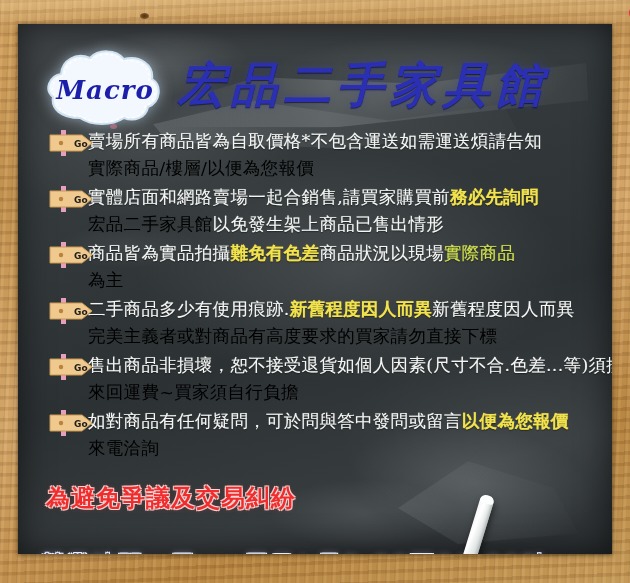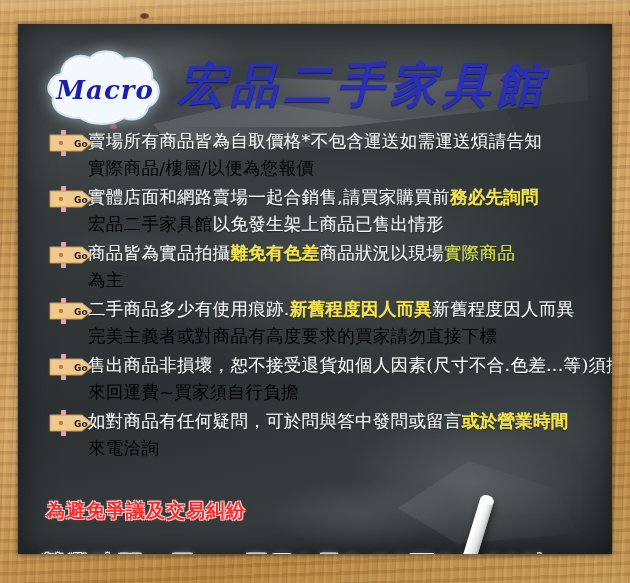--- a/index.html
+++ b/index.html
@@ -152,32 +152,31 @@
     font-family: "DejaVu Serif", "Liberation Serif", serif;
     font-size: 17.5px;
     line-height: 27px;
     letter-spacing: 0.3px;
   }
 
   
   .warning-block { position: absolute; left: 28px; top: 458px; width: 440px; }
   .warn-line {
     font-family: "DejaVu Serif", "Liberation Serif", serif;
-    font-size: 19px;
+    font-size: 24px;
     font-weight: 700;
     line-height: 32px;
     letter-spacing: 1px;
     color: #ef2d2d;
     text-shadow:
       -1px -1px 0 rgba(255,225,225,0.85),
        1px -1px 0 rgba(255,225,225,0.85),
       -1px  1px 0 rgba(255,225,225,0.85),
        1px  1px 0 rgba(255,225,225,0.85),
        0 0 5px rgba(255,60,60,0.45);
-    margin-top: 12px;
   }
 
   
   .hours {
     position: absolute; left: 22px; top: 525px;
     font-family: "DejaVu Serif", "Liberation Serif", serif;
     font-size: 24px;
     font-weight: 700;
     letter-spacing: 2px;
     color: #5a5fae;
@@ -311,21 +310,21 @@
         <div class="rule-cont" style="padding-left:0"><span class="hl">來回運費~買家須自行負擔</span></div>
       </div>
 
       <div class="rule-row">
         <svg class="go-sign" viewBox="0 0 46 26">
           <rect x="13" y="0" width="5" height="26" fill="#e79fc0"></rect>
           <path d="M2 5 H34 L44 13 L34 21 H2 Z" fill="#f0c98e" stroke="#c99a55" stroke-width="1"></path>
           <circle cx="13" cy="13" r="2.2" fill="#b9823d"></circle>
           <text x="26" y="17" font-family="DejaVu Sans, sans-serif" font-size="9" font-weight="bold" fill="#1c1c1c">Go</text>
         </svg>
-        <div class="rule-text"><span>如對商品有任何疑問，可於問與答中發問或留言</span><span class="hl">或於營業時間</span></div>
+        <div class="rule-text"><span>如對商品有任何疑問，可於問與答中發問或留言</span><span class="hl">以便為您報價</span></div>
         <div class="rule-cont" style="padding-left:0"><span class="hl">來電洽詢</span></div>
       </div>
     </div>
 
     <div class="chalk"></div>
 
     <div class="warning-block">
       <div class="warn-line">為避免爭議及交易糾紛</div>
     </div>
 

